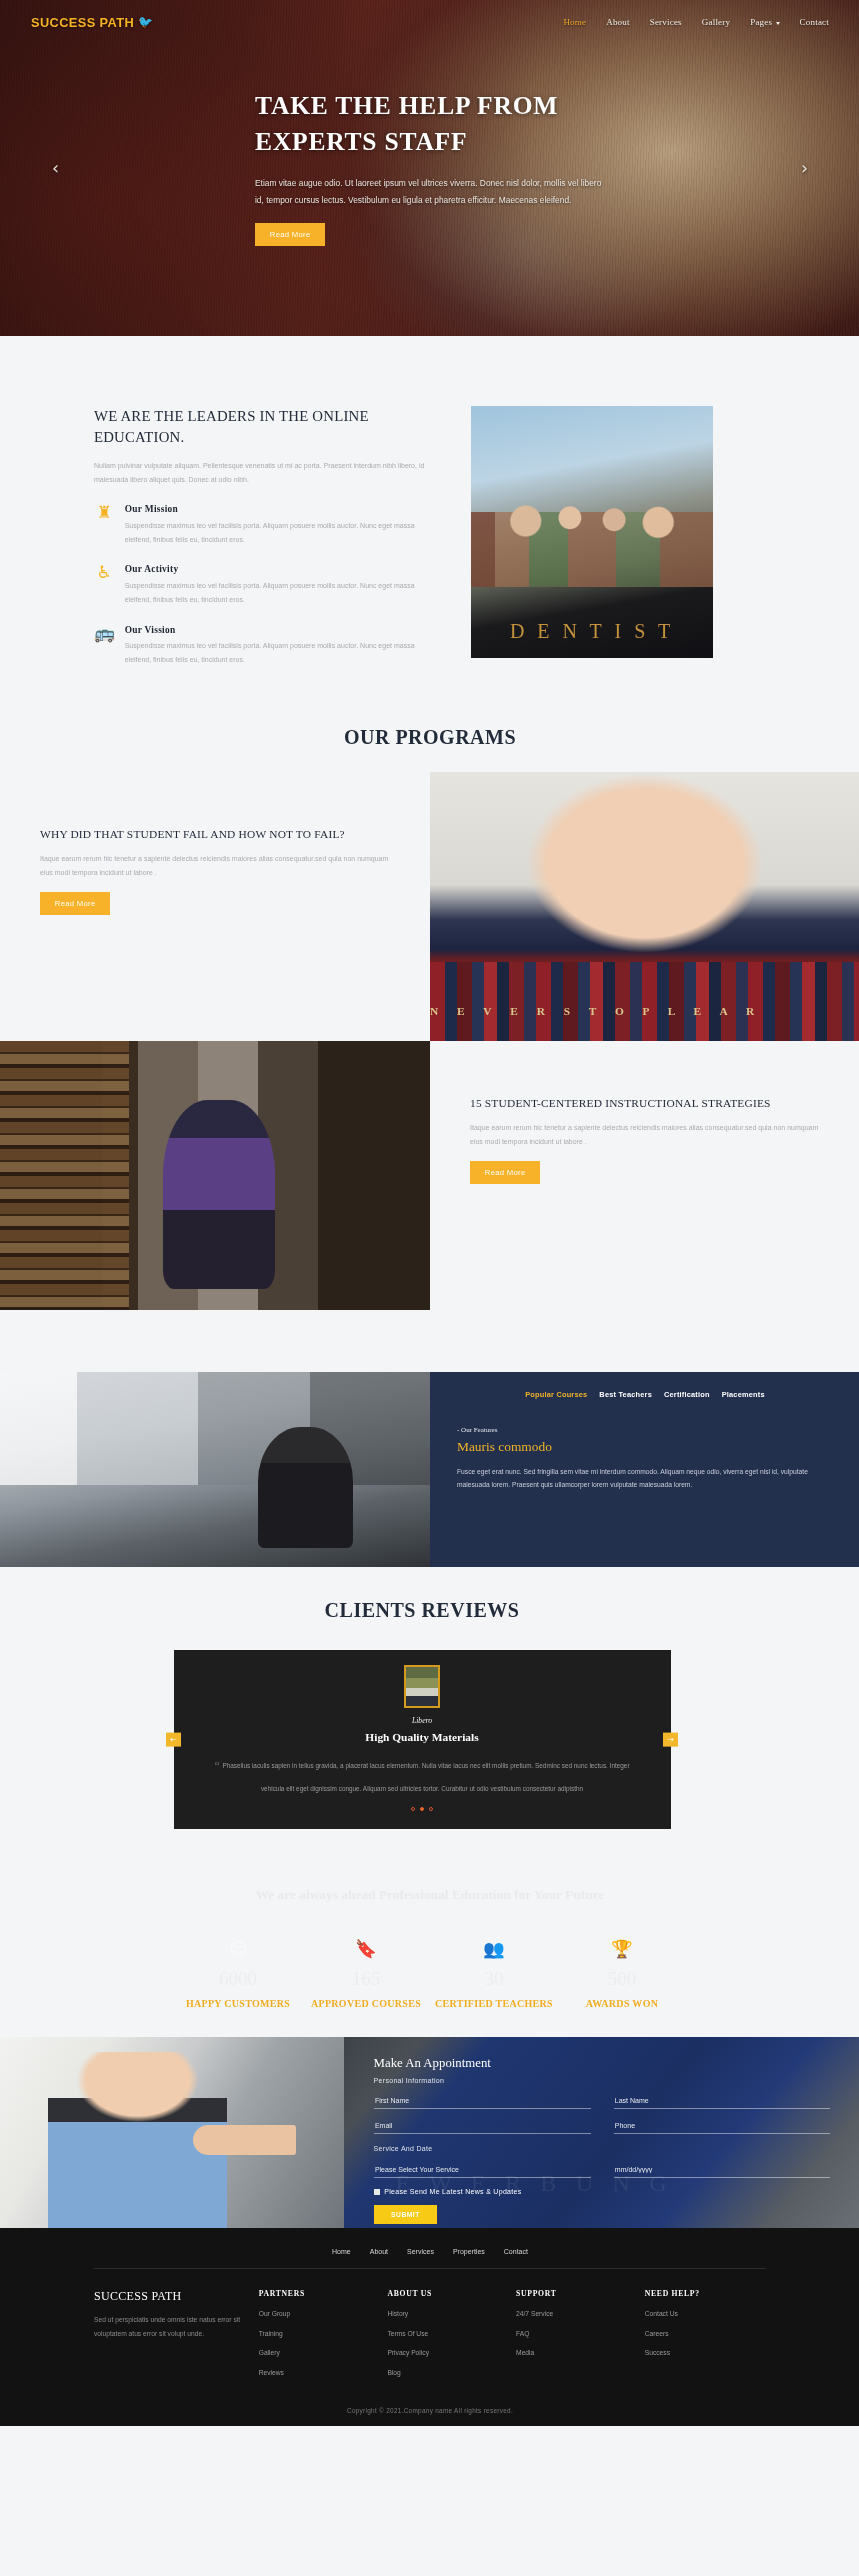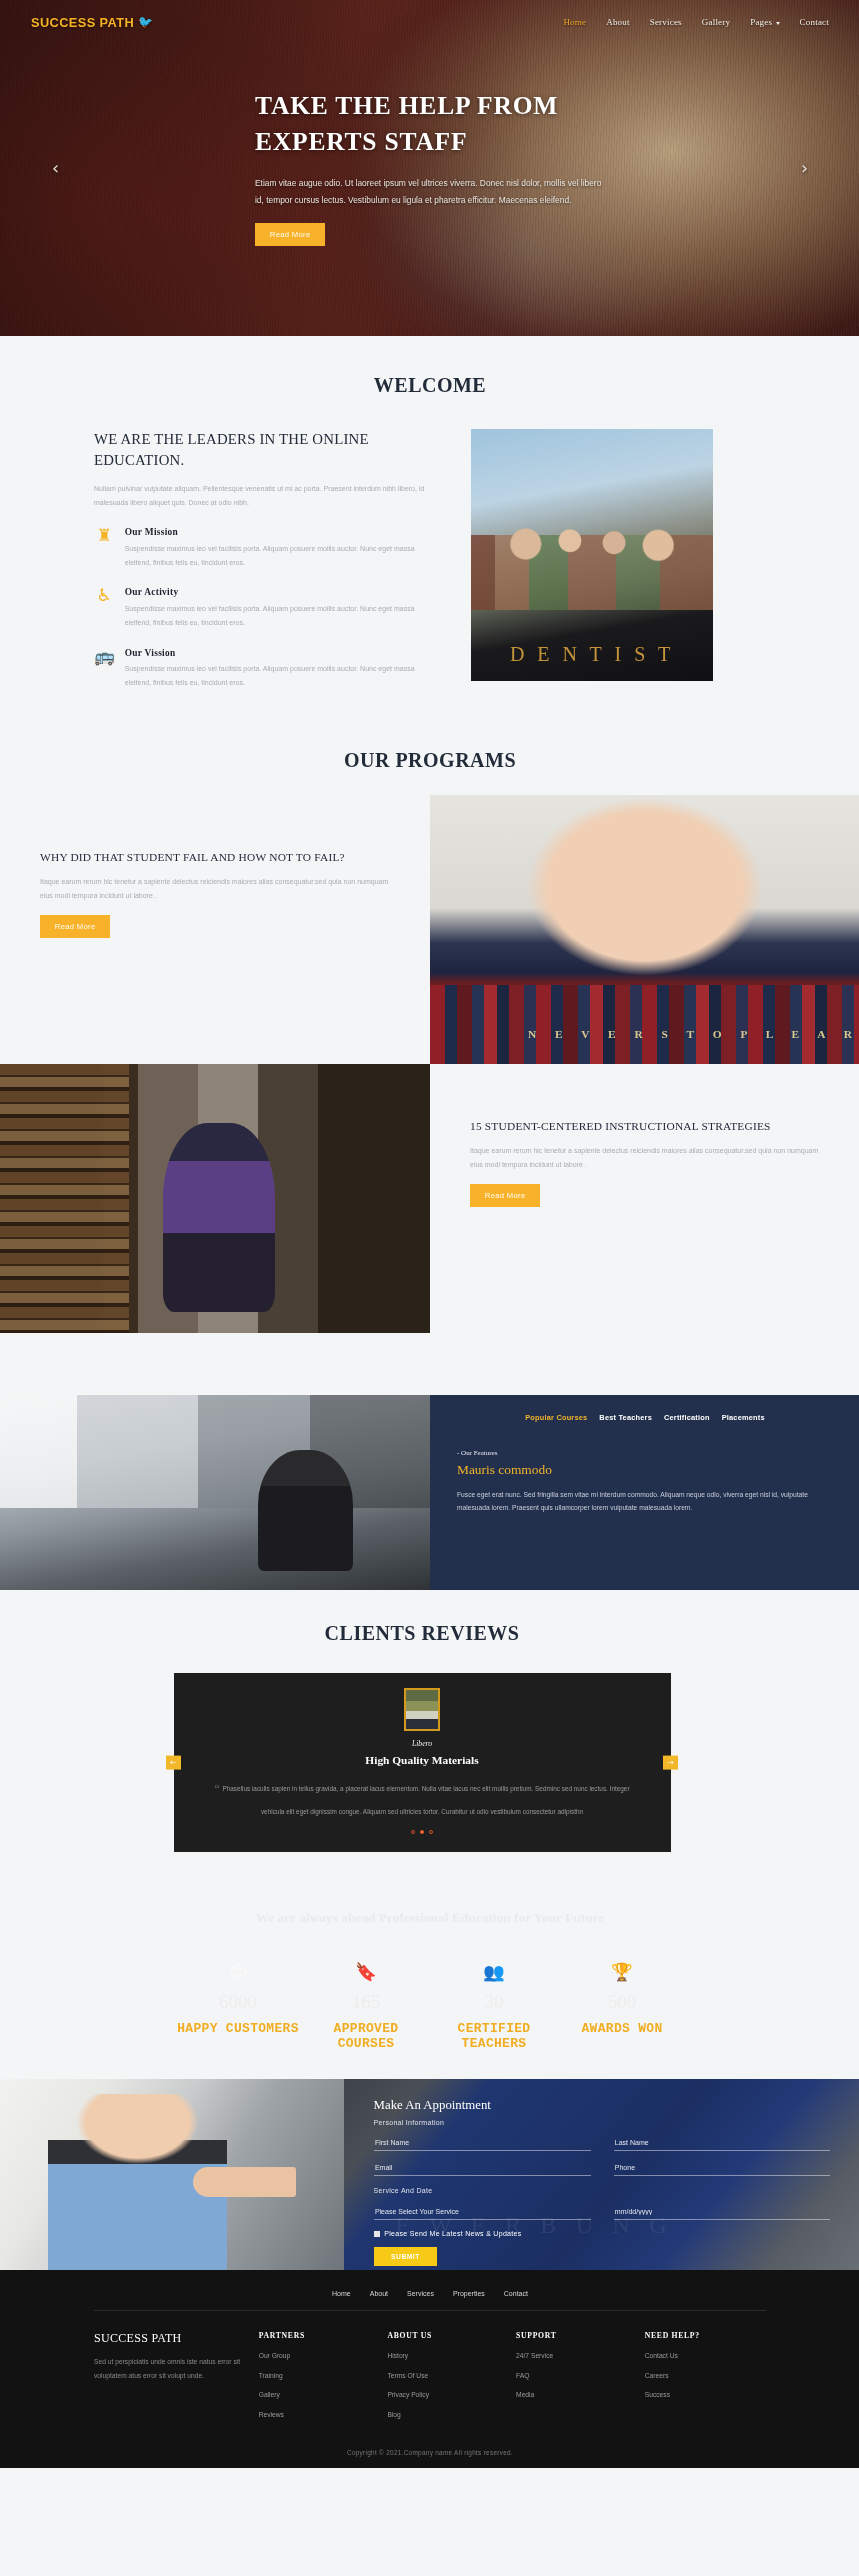--- a/index.html
+++ b/index.html
@@ -188,21 +188,21 @@
   }
   .books {
     position: absolute; left: 0; right: 0; bottom: 0; height: 79px;
     background: repeating-linear-gradient(90deg,
       #8f2028 0 14.8px, #1d2a49 14.8px 27px, #5f1a20 27px 42px, #273354 42px 54px,
       #a32b2f 54px 67px, #1b2540 67px 79px, #7d2026 79px 94px, #2b3152 94px 106px);
   }
   .books-letters {
     position: absolute; left: 0; right: 0; bottom: 24px;
     color: #d9c78d; font-family: "Liberation Serif", serif; font-size: 11.4px;
-    letter-spacing: 8px; text-align: right; font-weight: bold;
+    letter-spacing: 8px; text-align: left; font-weight: bold;
   }
   .img-library {
     background:
       linear-gradient(90deg, #2a2017 0 24%, #3a2d20 24% 32%, #6e6256 32% 46%, #8d8378 46% 60%, #4a4036 60% 74%, #2b2219 74% 100%);
     position: relative;
   }
   .img-library::before{
     content:""; position:absolute; left:0; top:0; bottom:0; width:30%;
     background: repeating-linear-gradient(180deg, #6b4a2b 0 10.7px, #3a2616 10.7px 13.4px, #8a6a44 13.4px 23px, #2d1d11 23px 27px);
     opacity:.85;
@@ -271,21 +271,21 @@
   .rev-arrow.l { left: -7.4px; }
   .rev-arrow.r { right: -7.4px; }
 
   
   .counters { background: #f4f5f6; padding: 23px 0 28px 0; text-align: center; }
   .counters h3 { color: #e9eaeb; font-family: "Liberation Serif", serif; font-size: 13.4px; }
   .count-row { display: flex; justify-content: center; gap: 0; margin-top: 38px; }
   .count-col { width: 128px; text-align: center; }
   .count-ico { color: #fafafa; font-size: 17.5px; font-family: "DejaVu Sans", sans-serif; line-height: 1; }
   .count-num { color: #ededee; font-family: "Liberation Serif", serif; font-size: 19px; margin-top: 9.4px; }
-  .count-lbl { color: #f0ad22; font-family: Liberation Mono, monospace; font-weight: bold; font-size: 13px; letter-spacing: 0.3px; margin-top: 8px; }
+  .count-lbl { color: #f0ad22; font-family: Liberation Serif, serif; font-weight: bold; font-size: 10px; letter-spacing: 0.3px; margin-top: 8px; }
 
   
   .appt-row { display: flex; }
   .appt-img {
     width: 40%; height: 191px; position: relative; overflow: hidden;
     background: linear-gradient(120deg, #f2f2f0 0%, #e7e7e4 24%, #c9cbcc 44%, #9fa4a8 62%, #6e7479 100%);
   }
   .appt-img::before{
     content:""; position:absolute; left:14%; top:8%; width:52%; height:92%;
     background: radial-gradient(ellipse 50% 35% at 50% 16%, #f0cdae 0 58%, rgba(0,0,0,0) 68%),
@@ -367,21 +367,20 @@
     <h1 class="hero-title">
       <span>TAKE THE HELP FROM</span><br>
       <span>EXPERTS STAFF</span>
     </h1>
     <p class="hero-sub">Etiam vitae augue odio. Ut laoreet ipsum vel ultrices viverra. Donec nisl dolor, mollis vel libero id, tempor cursus lectus. Vestibulum eu ligula et pharetra efficitur. Maecenas eleifend.</p>
     <button class="btn-yellow">Read More</button>
   </div>
 </section>
 
 <section class="welcome">
-  <h2 class="section-title">WELCOME</h2>
   <div class="wrap">
     <div class="welcome-grid">
       <div class="welcome-left">
         <h3>WE ARE THE LEADERS IN THE ONLINE EDUCATION.</h3>
         <p class="muted">Nullam pulvinar vulputate aliquam. Pellentesque venenatis ut mi ac porta. Praesent interdum nibh libero, id malesuada libero aliquet quis. Donec at odio nibh.</p>
 
         <div class="feature">
           <div class="feat-icon">♜</div>
           <div class="feat-body">
             <h4>Our Mission</h4>

